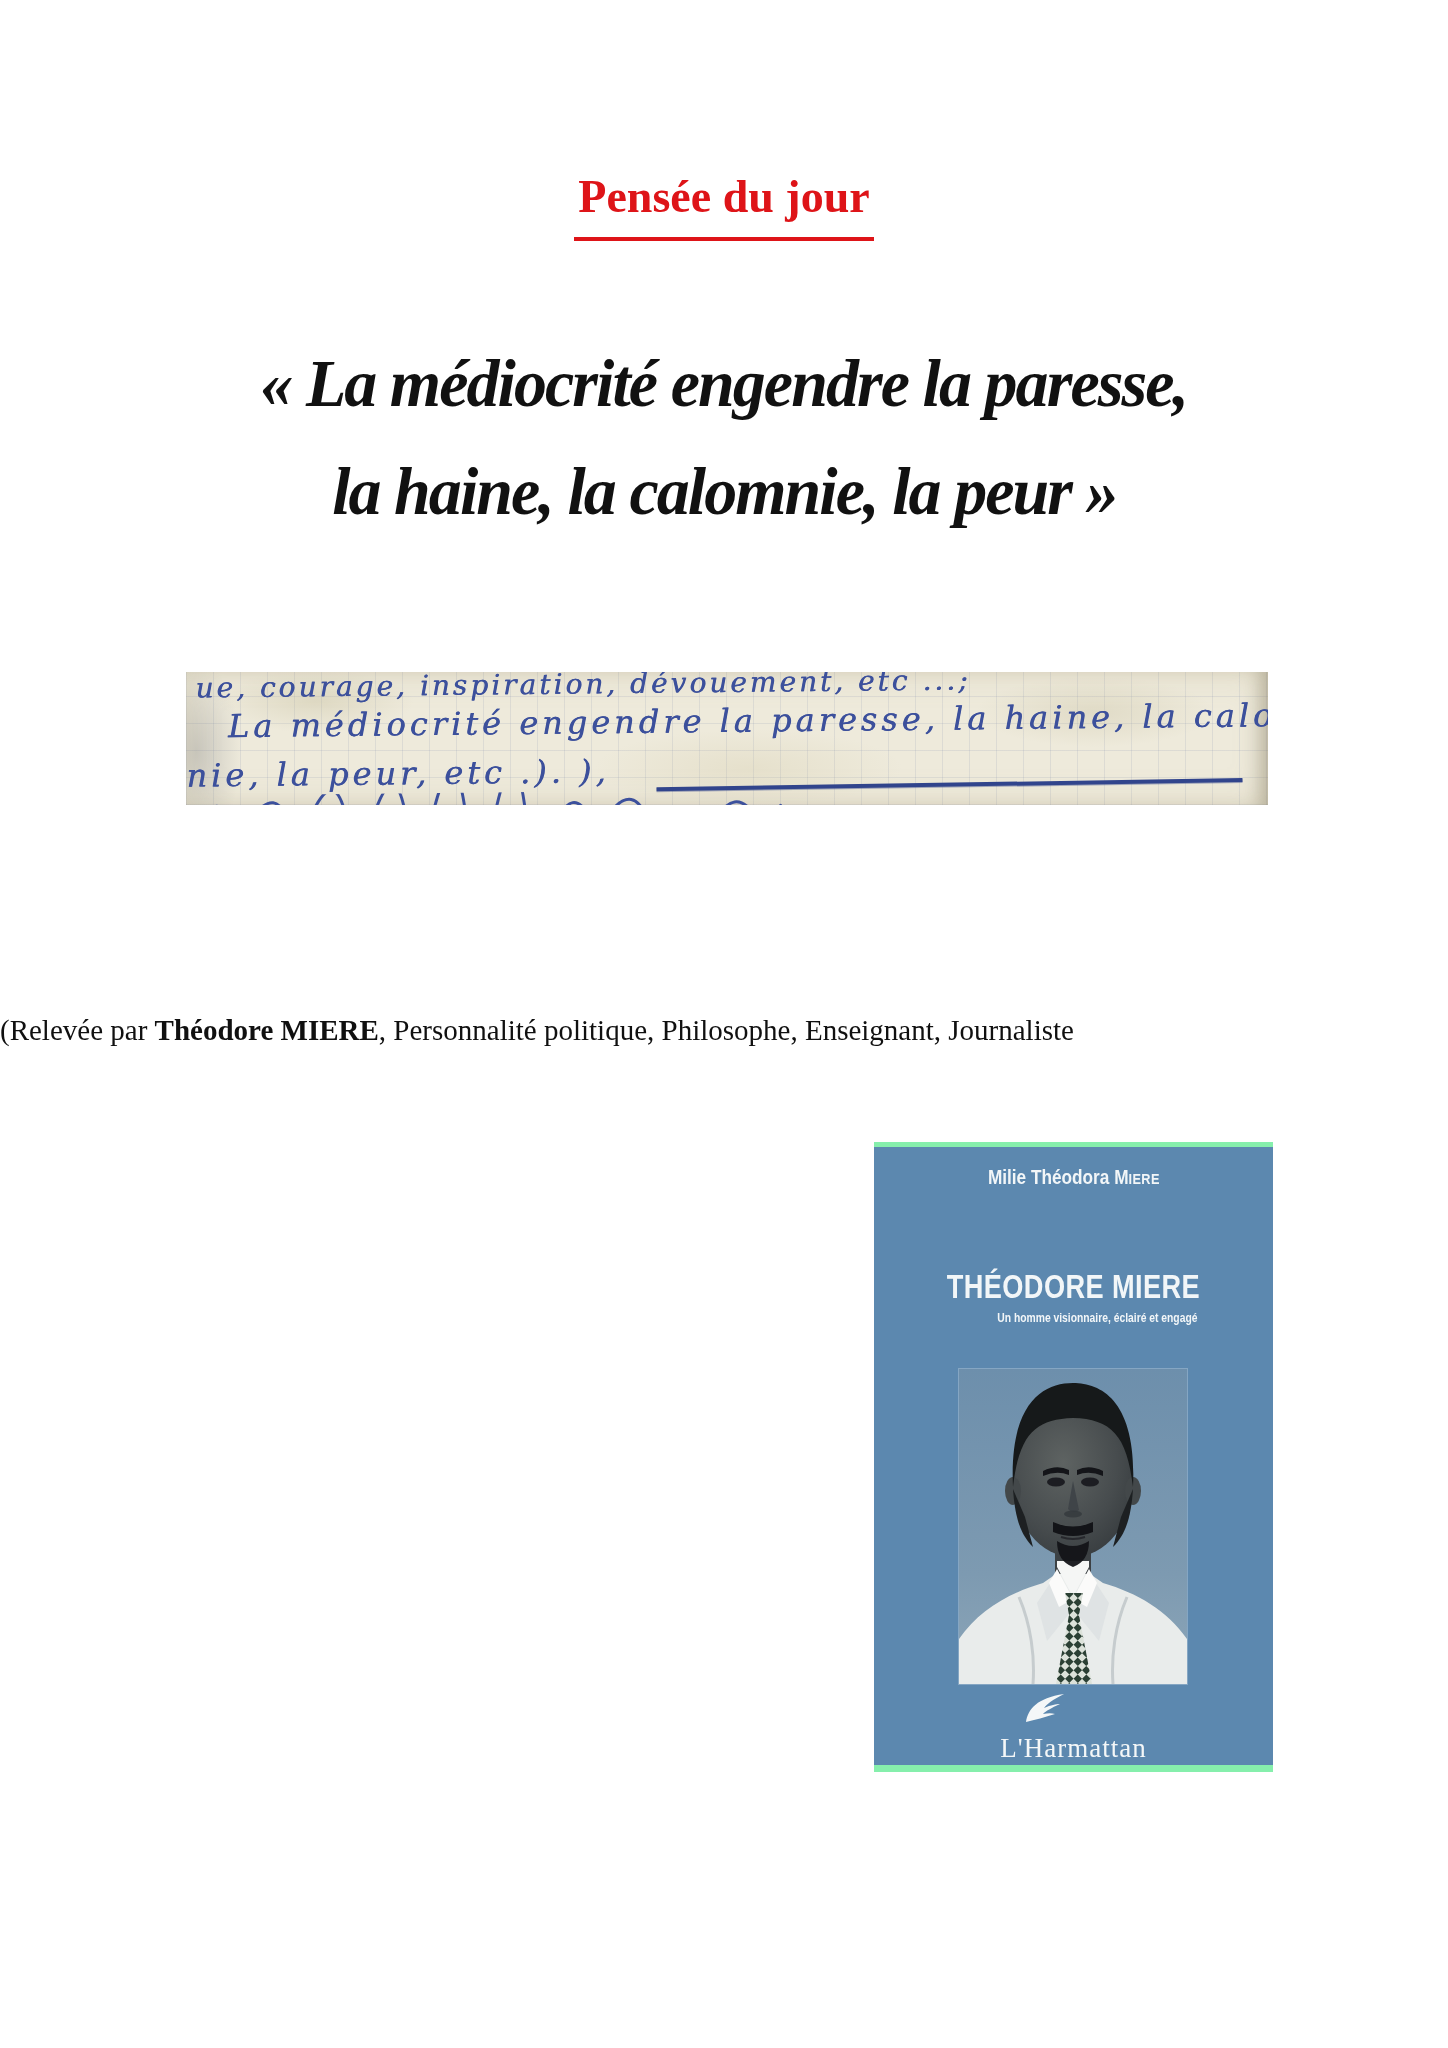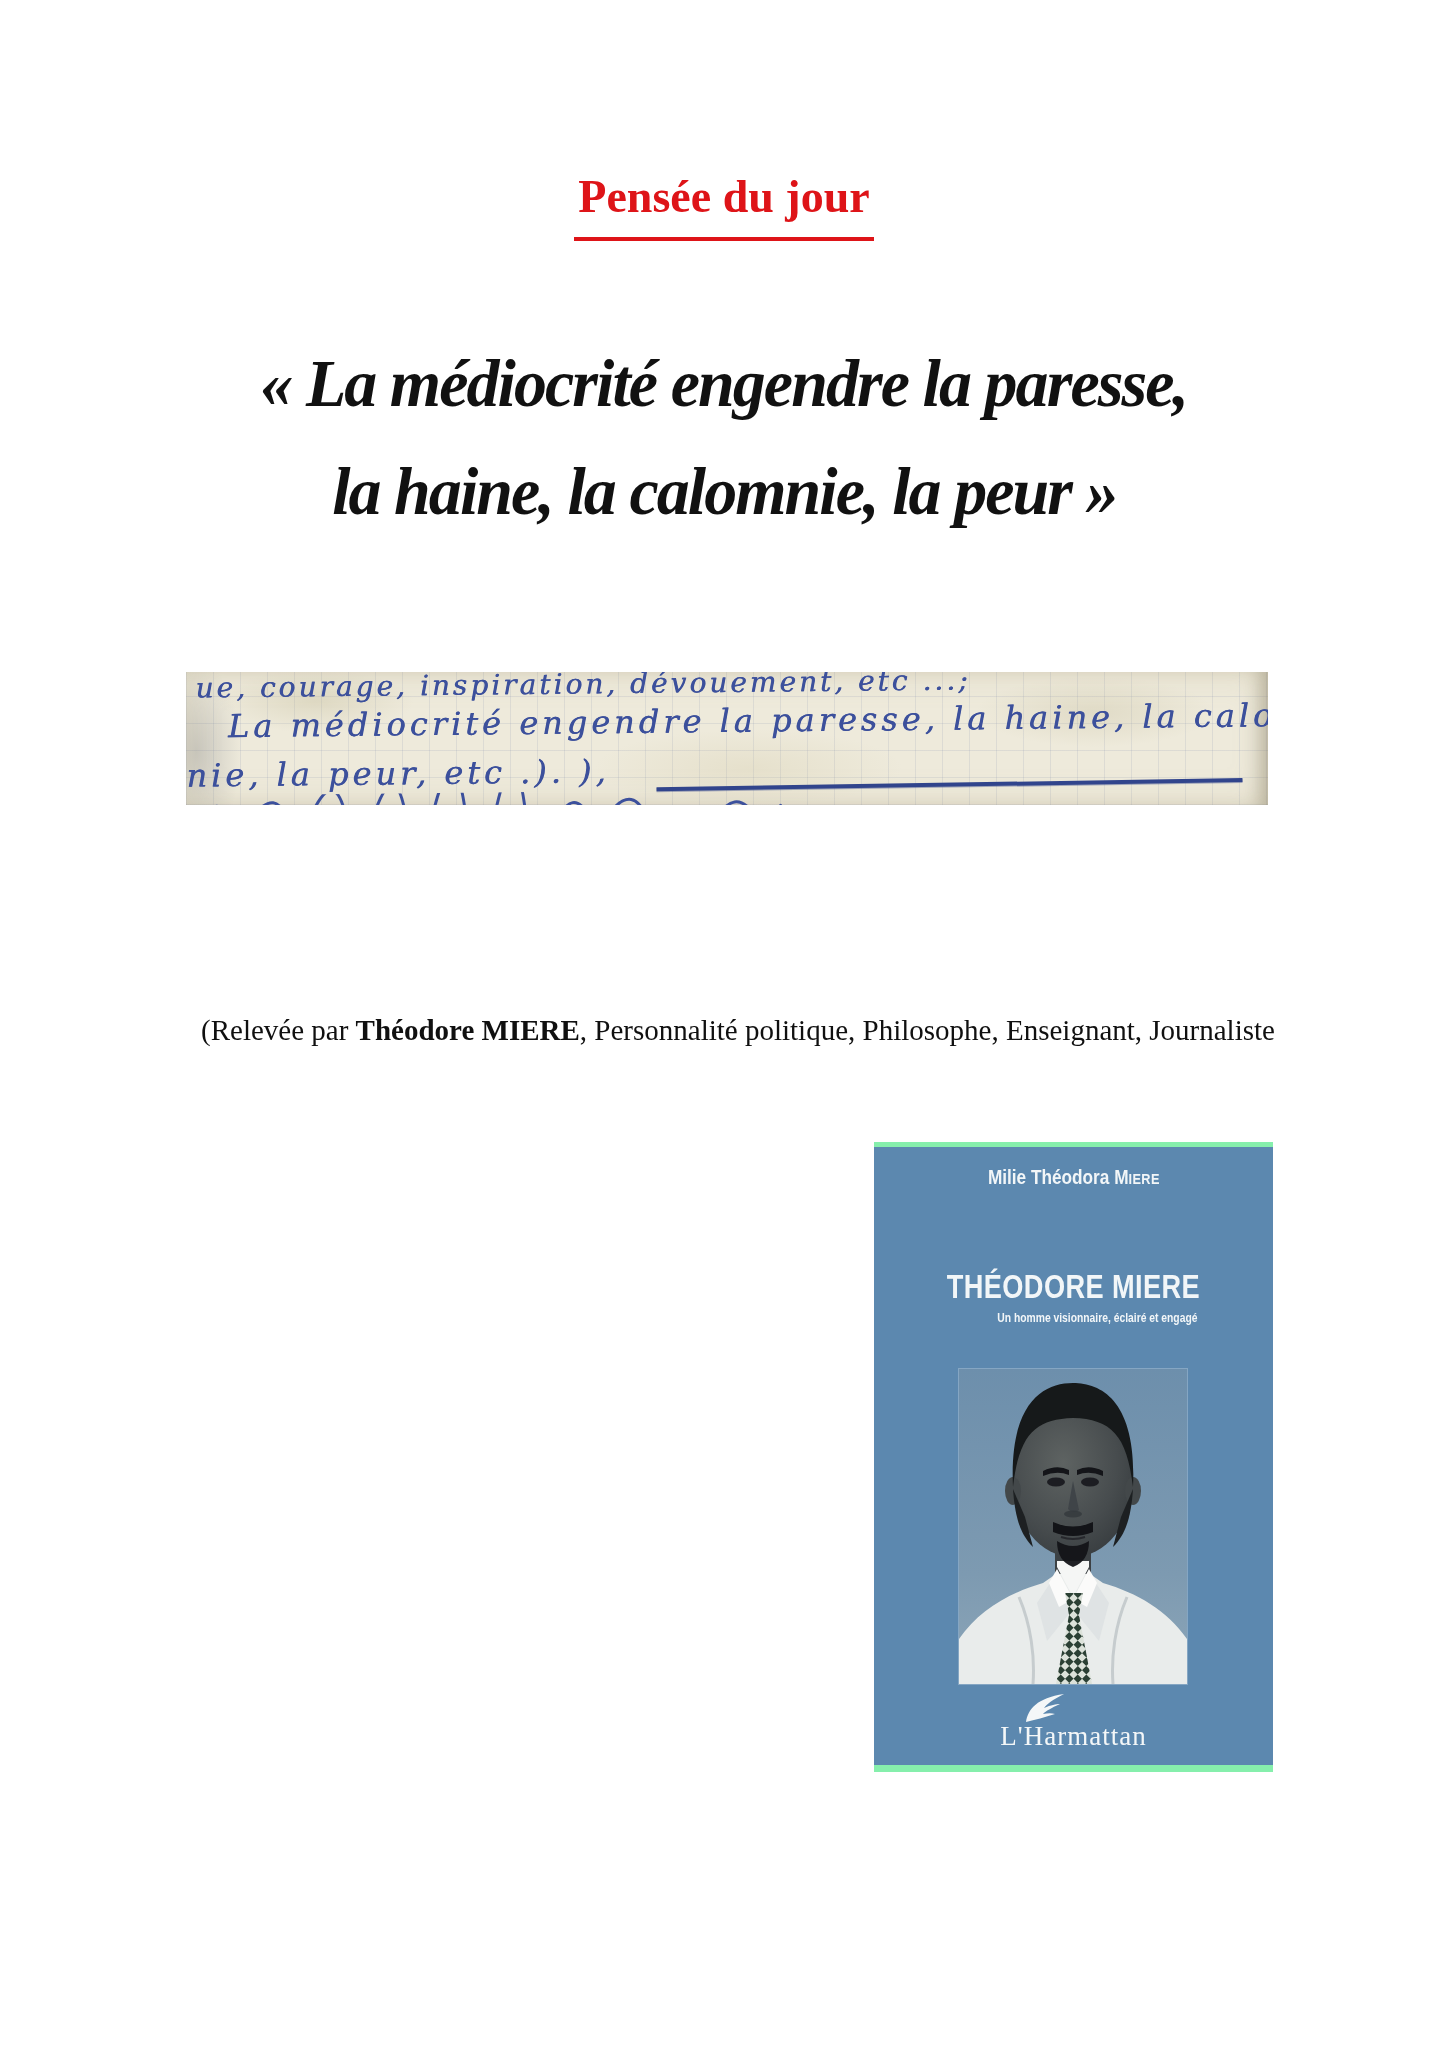--- a/index.html
+++ b/index.html
@@ -79,24 +79,23 @@
     left:470px;width:586px;height:4px;top:113px;
     background:#31448c;
     transform:rotate(-0.3deg);
     box-shadow:0 1px 0 rgba(49,68,140,0.4);
   }
   .hw-partial{position:absolute;left:14px;top:118px;width:880px;height:30px;}
 
   
   .caption{
     position:absolute;top:1012px;left:0;right:0;
-    text-align:center;
+    text-align:left;
     font-size:29px;line-height:37px;
     color:#101010;
-    margin-left:28px;
   }
   .caption b{font-weight:bold;}
 
   
   .cover-wrap{
     position:absolute;left:874px;top:1142px;width:399px;height:630px;
     background:#86efac;
   }
   .cover{
     position:absolute;left:0;right:0;top:5px;bottom:7px;
@@ -112,21 +111,21 @@
   .cover-title .sq{display:inline-block;transform:scaleX(0.80);transform-origin:center;letter-spacing:0.5px;}
   .cover-subtitle{position:absolute;top:164px;left:0;right:0;font-weight:bold;font-size:12px;white-space:nowrap;margin-left:48px;}
   .cover-subtitle .sq{display:inline-block;transform:scaleX(0.86);transform-origin:center;}
   .cover-photo{
     position:absolute;left:85px;top:222px;width:228px;height:315px;
     outline:1px solid rgba(255,255,255,0.25);
   }
   .cover-photo svg{display:block;width:100%;height:100%;}
   .feather{position:absolute;left:150px;top:546px;width:42px;height:30px;}
   .cover-publisher{
-    position:absolute;top:574px;left:0;right:0;
+    position:absolute;top:586px;left:0;right:0;
     font-family:"Liberation Serif", serif;
     font-size:27px;letter-spacing:1px;color:#f4f7f8;white-space:nowrap;
   }
 </style>
 </head>
 <body>
 
 <div class="page">
 
   <div class="title-row">

